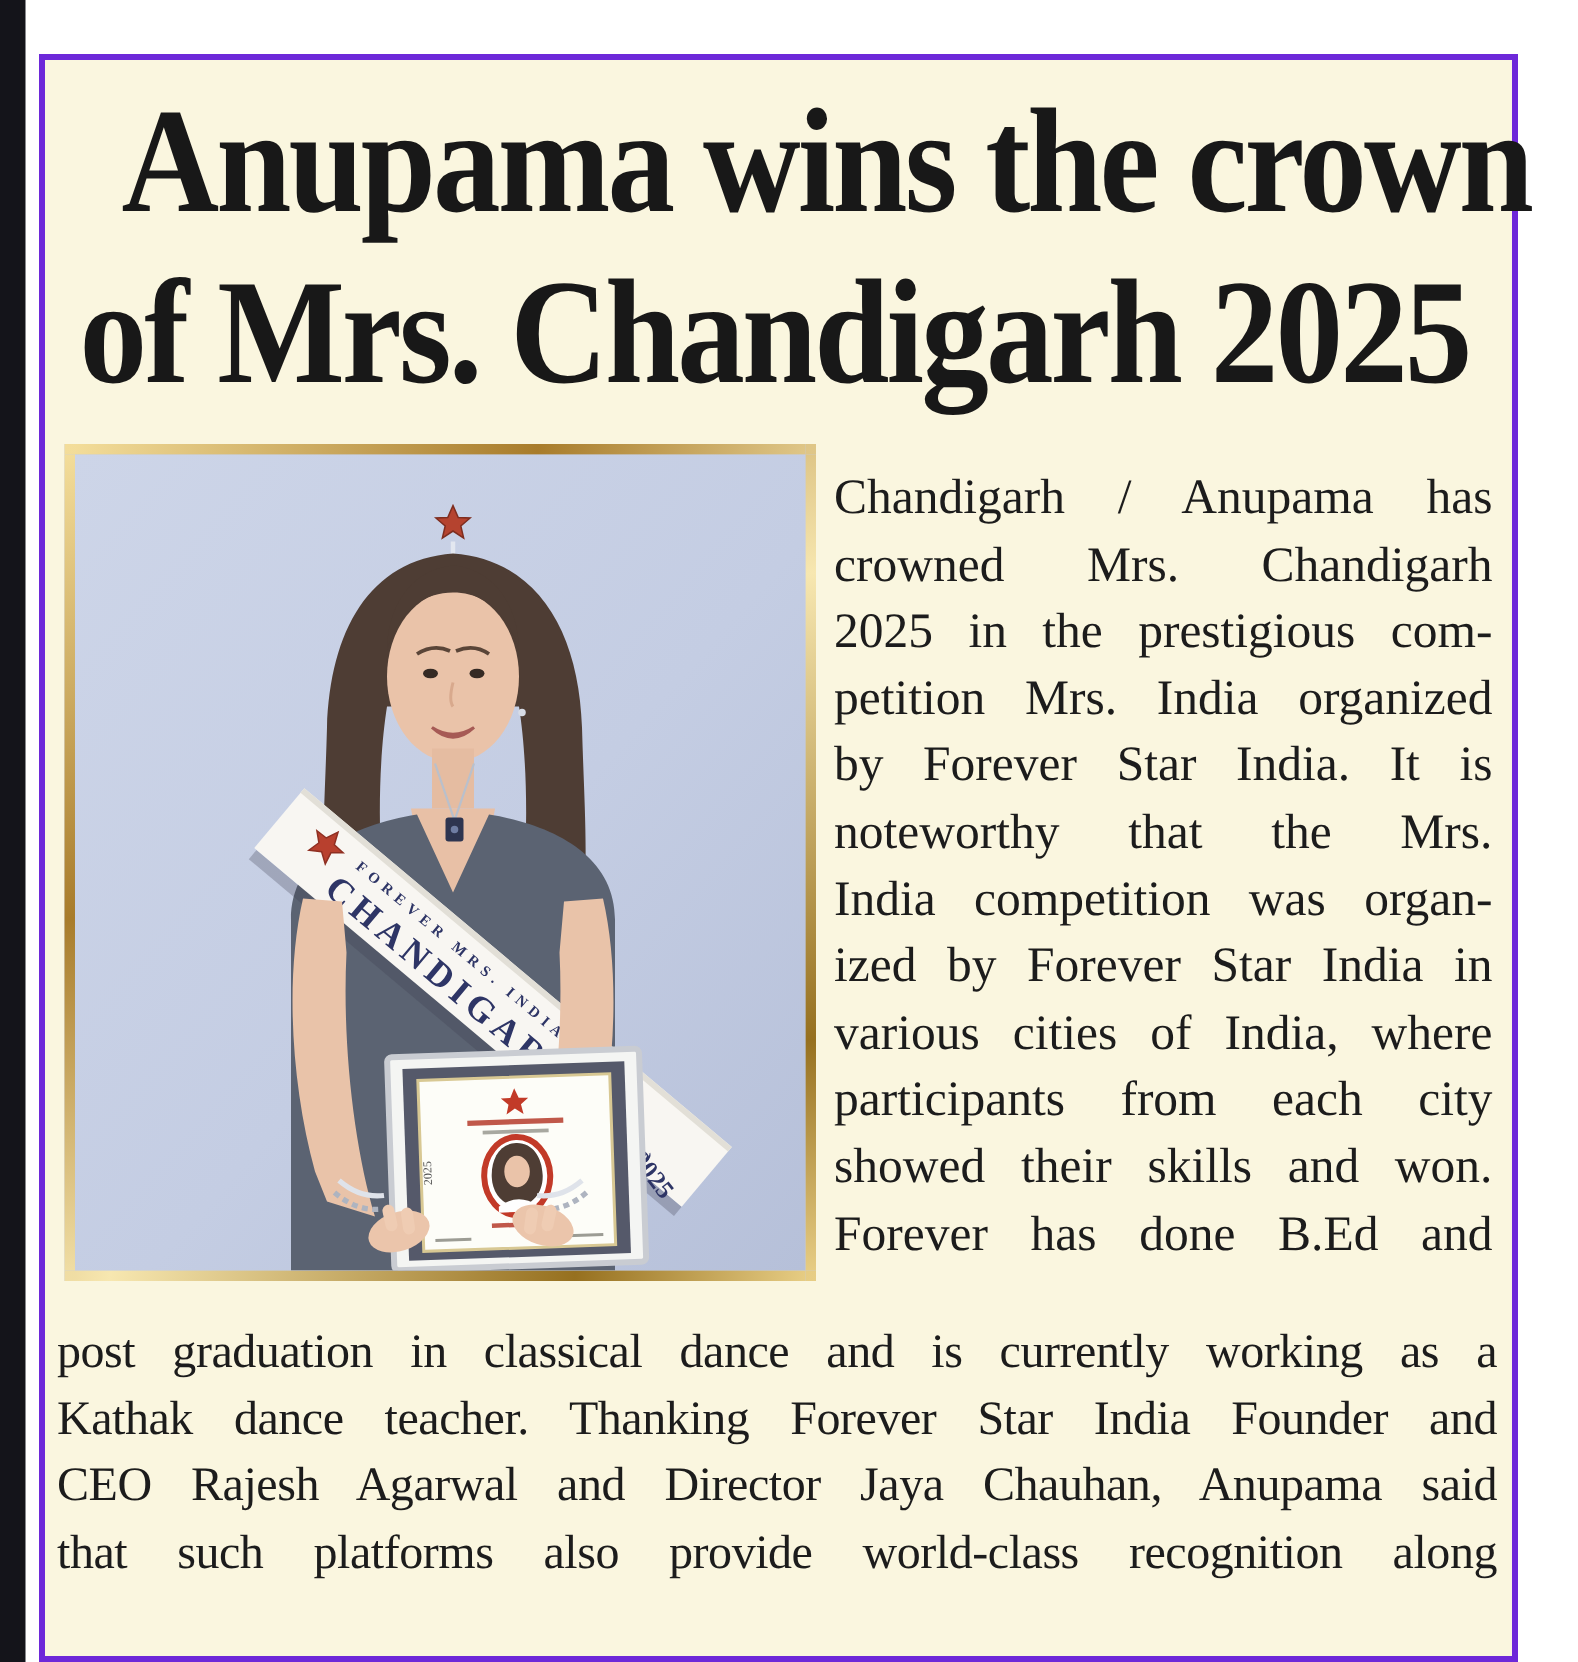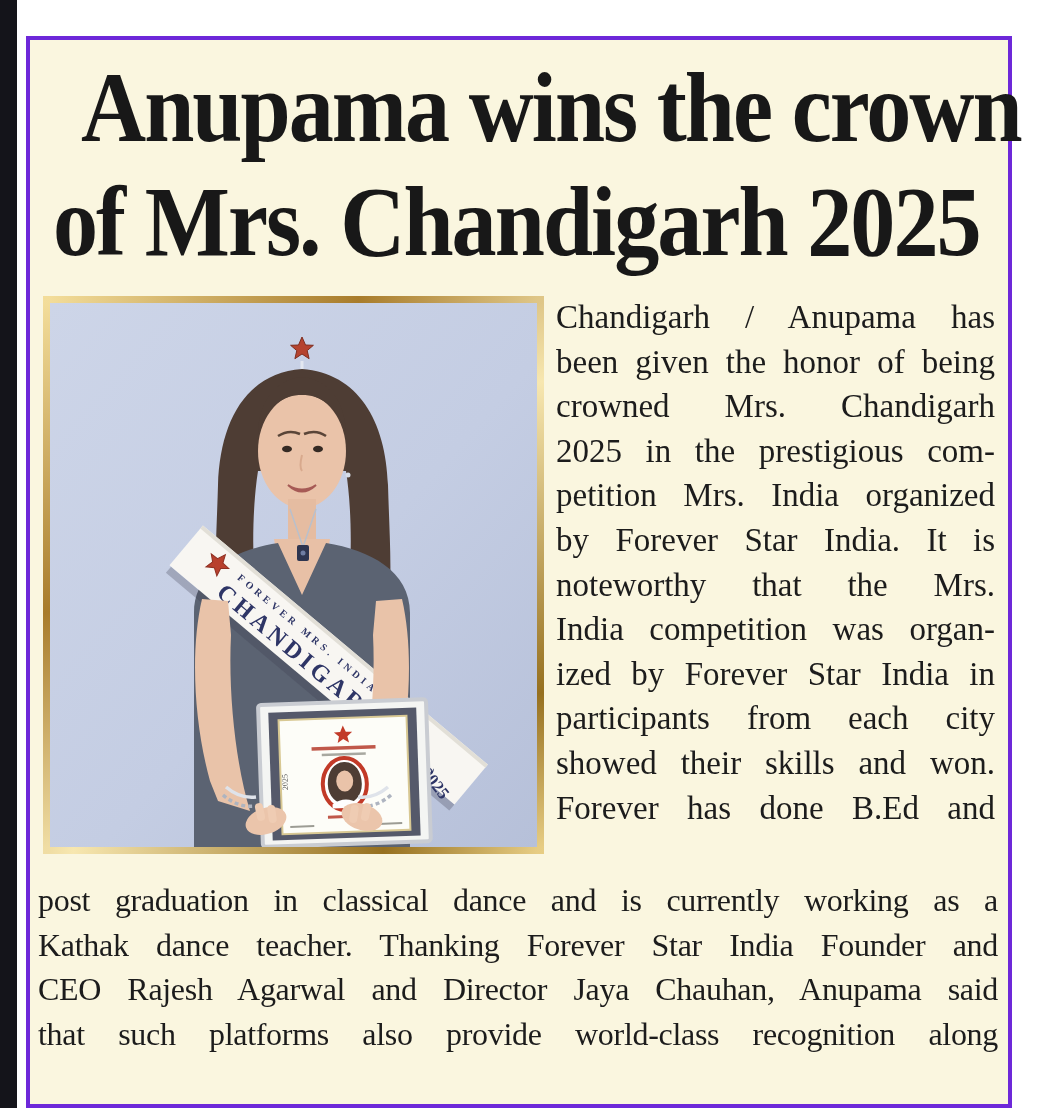--- a/index.html
+++ b/index.html
@@ -35,21 +35,21 @@
   .photo-frame {
     position:absolute; left:13px; top:256px; width:501px; height:558px;
     box-sizing:border-box;
     border:7px solid #c9a23f;
     border-image:linear-gradient(135deg,#f3dd9a 0%,#a87c2b 30%,#f7e7b0 55%,#96701f 85%,#e7cd84 100%) 1;
     background:#c4cde3;
   }
   .photo-frame svg { display:block; }
 
   .col {
-    position:absolute; left:526px; top:255px; width:439px;font-family:Liberation Serif, serif;
+    position:absolute; left:526px; top:270px; width:439px;font-family:Liberation Serif, serif;
   }
   .full {
     position:absolute; left:8px; top:838px; width:960px;
   }
   .jline {
     color:#1c1c1c;
     text-align:justify;
     text-align-last:justify;
     white-space:normal;
     overflow:hidden;
@@ -168,28 +168,28 @@
       <ellipse cx="312" cy="514" rx="21" ry="13" fill="#ebc5ab" transform="rotate(18 312 514)"></ellipse>
       <rect x="206" y="500" width="8" height="18" rx="4" fill="#efccb3" transform="rotate(-12 210 509)"></rect>
       <rect x="218" y="502" width="8" height="18" rx="4" fill="#efccb3" transform="rotate(-8 222 511)"></rect>
       <rect x="300" y="502" width="8" height="18" rx="4" fill="#efccb3" transform="rotate(8 304 511)"></rect>
       <rect x="312" y="500" width="8" height="18" rx="4" fill="#efccb3" transform="rotate(12 316 509)"></rect>
     </svg>
   </div>
 
   <div class="col">
     <div class="jline">Chandigarh / Anupama has</div>
-    <div class="jline">been given the honor of being</div>
     <div class="jline">crowned Mrs. Chandigarh</div>
     <div class="jline">2025 in the prestigious com-</div>
     <div class="jline">petition Mrs. India organized</div>
     <div class="jline">by Forever Star India. It is</div>
     <div class="jline">noteworthy that the Mrs.</div>
     <div class="jline">India competition was organ-</div>
     <div class="jline">ized by Forever Star India in</div>
+    <div class="jline">various cities of India, where</div>
     <div class="jline">participants from each city</div>
     <div class="jline">showed their skills and won.</div>
     <div class="jline">Forever has done B.Ed and</div>
   </div>
 
   <div class="full">
     <div class="jline">post graduation in classical dance and is currently working as a</div>
     <div class="jline">Kathak dance teacher. Thanking Forever Star India Founder and</div>
     <div class="jline">CEO Rajesh Agarwal and Director Jaya Chauhan, Anupama said</div>
     <div class="jline">that such platforms also provide world-class recognition along</div>

